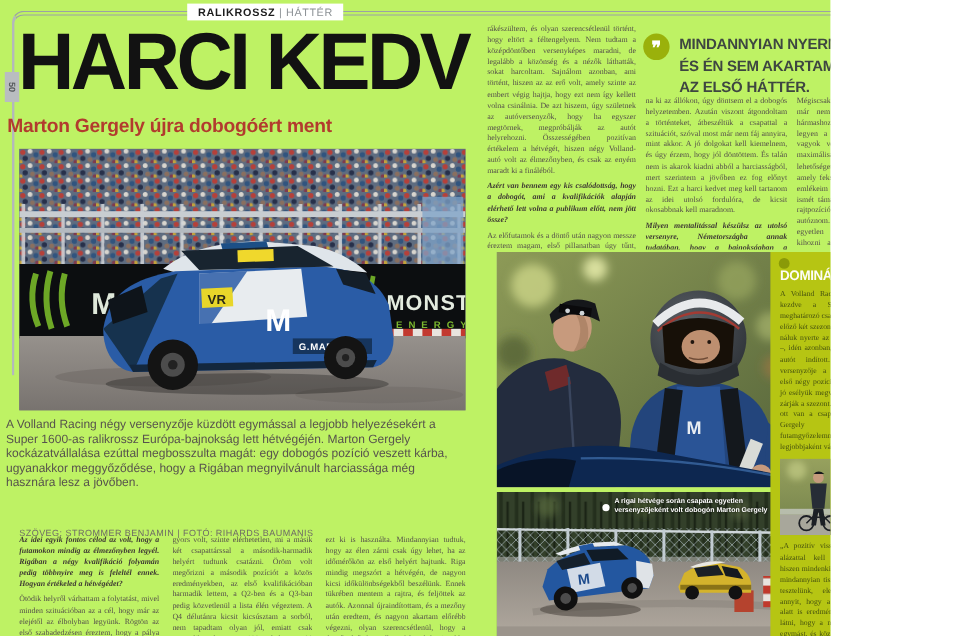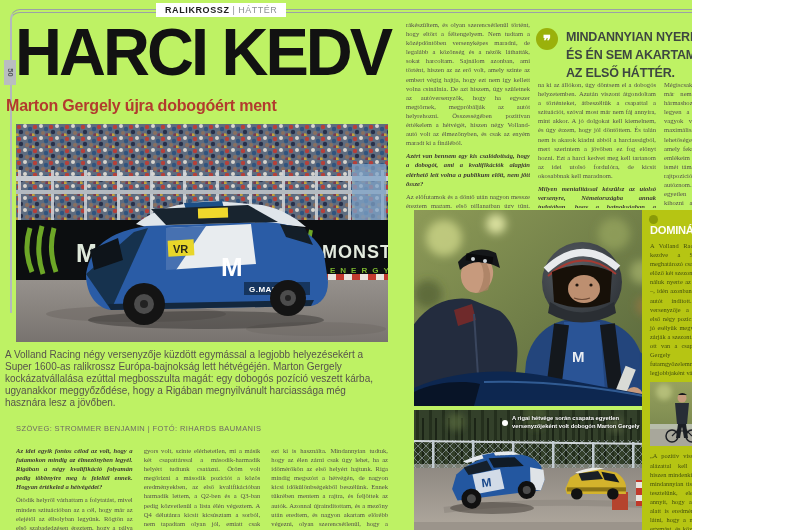--- a/index.html
+++ b/index.html
@@ -18,21 +18,21 @@
   .tab.l{left:4px;} .tab.r{left:784px;}
   
   .title{position:absolute;left:15px;top:18px;font-size:67px;font-weight:bold;color:#121212;
          letter-spacing:-3px;line-height:1.0;transform:scaleX(.97);transform-origin:left top;white-space:nowrap;}
   .subtitle{position:absolute;left:6px;top:97px;font-size:16px;font-weight:bold;color:#b23b2e;
             letter-spacing:-.2px;}
   .photo{position:absolute;overflow:hidden;background:#777;}
   #photo-main{left:16px;top:124px;width:372px;height:218px;}
   .lead{position:absolute;left:5px;top:349px;width:370px;font-size:10px;line-height:1.2;
         color:#57534d;text-align:left;}
-  .byline{position:absolute;left:16px;top:424px;font-size:7.5px;letter-spacing:.4px;color:#6e6a65;}
+  .byline{position:absolute;left:16px;top:440px;font-size:7.5px;letter-spacing:.4px;color:#6e6a65;}
   .cols{position:absolute;display:flex;gap:11px;}
   #lp-cols{left:16px;top:446px;width:372px;height:84px;overflow:hidden;}
   .col{flex:1;font-family:"Liberation Serif",serif;font-size:6.6px;line-height:1.38;color:#55504a;
        text-align:justify;overflow:hidden;}
   .col p{margin:0 0 4px 0;}
   .col p.q{font-weight:bold;font-style:italic;color:#3e3933;}
   
   #rp-col1{position:absolute;left:406px;top:20px;width:124px;height:188px;overflow:hidden;}
   #rp-col2{position:absolute;left:538px;top:80px;width:118px;height:128px;overflow:hidden;}
   #rp-col3{position:absolute;left:664px;top:80px;width:118px;height:128px;overflow:hidden;}

